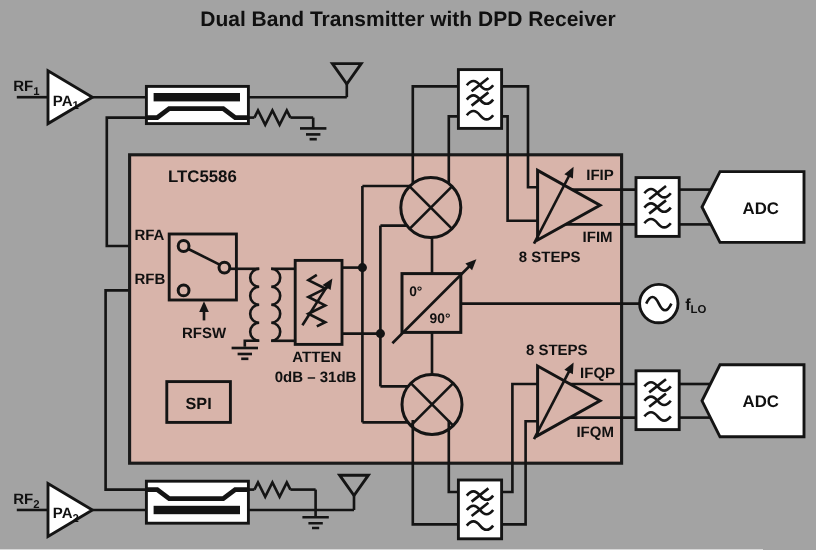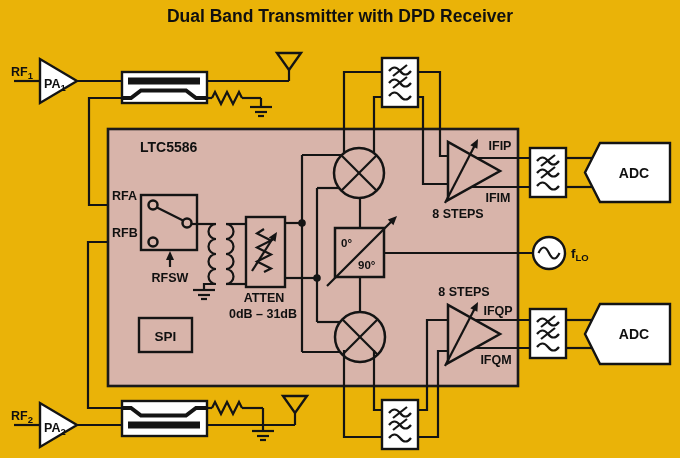--- a/index.html
+++ b/index.html
@@ -1,16 +1,16 @@
 <!DOCTYPE html>
 <html><head>
 <meta charset="utf-8">
 <style>
   html,body{margin:0;padding:0;background:#ffffff;}
-  #stage{position:relative;width:680px;height:458px;background:#eab308;overflow:hidden;}
+  #stage{position:relative;width:680px;height:458px;background:#a3a3a3;overflow:hidden;}
   svg{position:absolute;left:0;top:0;}
   text{font-family:"Liberation Sans","DejaVu Sans",sans-serif;font-weight:bold;fill:#101010;}
   .t17{font-size:17.5px;}
   .t14{font-size:14px;}
   .t13{font-size:13.5px;}
   .t12{font-size:12.5px;}
   .t11{font-size:11.5px;}
   .sub{font-size:9.5px;}
   .w{stroke:#141414;stroke-width:2.2;fill:none;}
   .w4{stroke:#141414;stroke-width:4;fill:none;}

